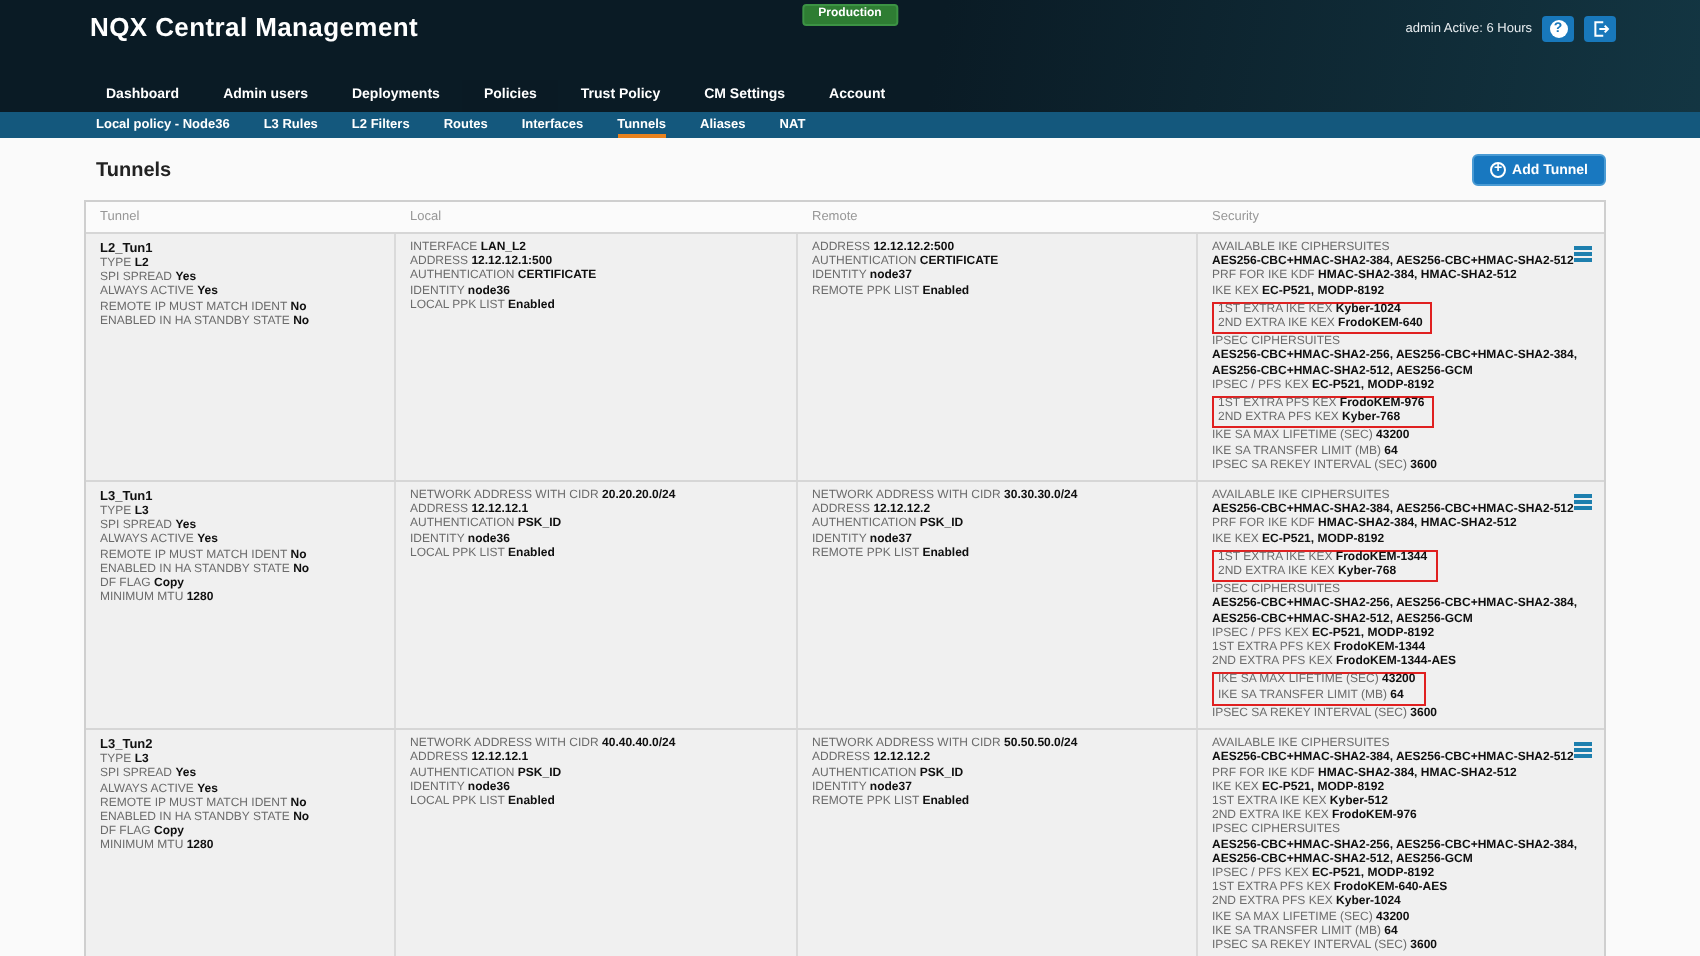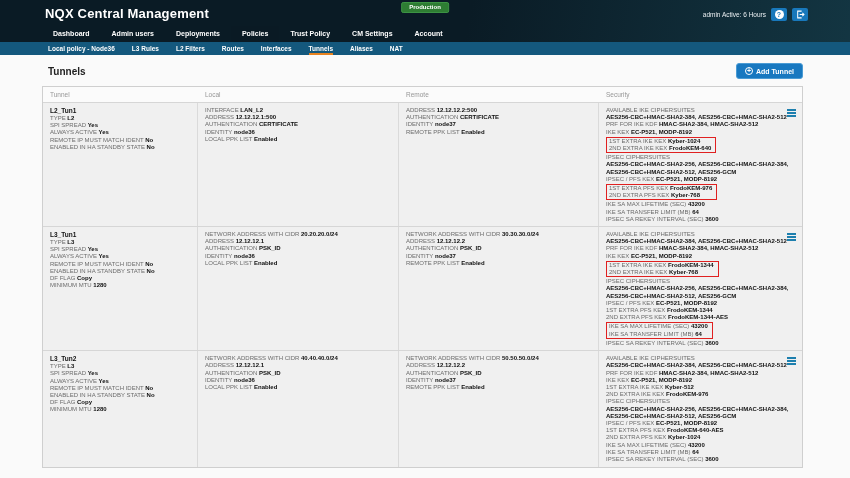--- a/index.html
+++ b/index.html
@@ -1,20 +1,20 @@
 <!DOCTYPE html>
 <html><head>
 <meta charset="utf-8">
 <style>
   * { margin:0; padding:0; box-sizing:border-box; }
   html,body { width:850px; height:478px; overflow:hidden; }
   body { font-family:"Liberation Sans", sans-serif; background:#fafafa; position:relative; }
 
   
-  .topbar { height:42px; background:linear-gradient(100deg,#0a1b25 55%,#17414f 120%); position:relative; color:#fff; }
+  .topbar { height:56px; background:linear-gradient(100deg,#0a1b25 55%,#17414f 120%); position:relative; color:#fff; }
   .app-title { position:absolute; left:45px; top:6px; font-size:13px; font-weight:bold; letter-spacing:.2px; }
   .env-badge { position:absolute; left:50%; transform:translateX(-50%); top:2px; background:#2e7d33; border:1px solid #3c9344; color:#fff; font-size:6px; font-weight:bold; padding:1px 7px 2px; border-radius:2px; }
   .session { position:absolute; right:42px; top:8px; display:flex; align-items:center; gap:5px; font-size:6.5px; color:#e9eef1; }
   .icon-btn { width:16px; height:13px; background:#1878bb; border:none; border-radius:2px; display:flex; align-items:center; justify-content:center; cursor:pointer; padding:0; }
   .help-circle { width:9px; height:9px; border-radius:50%; background:#fff; color:#1878bb; font-size:7px; font-weight:bold; display:flex; align-items:center; justify-content:center; }
   .mainnav { position:absolute; left:42px; bottom:0; display:flex; }
   .nav-item { font-size:7px; font-weight:bold; color:#fff; padding:4px 11px 5px; cursor:pointer; }
   .nav-item.active { background:#0a1a24; }
 
   

